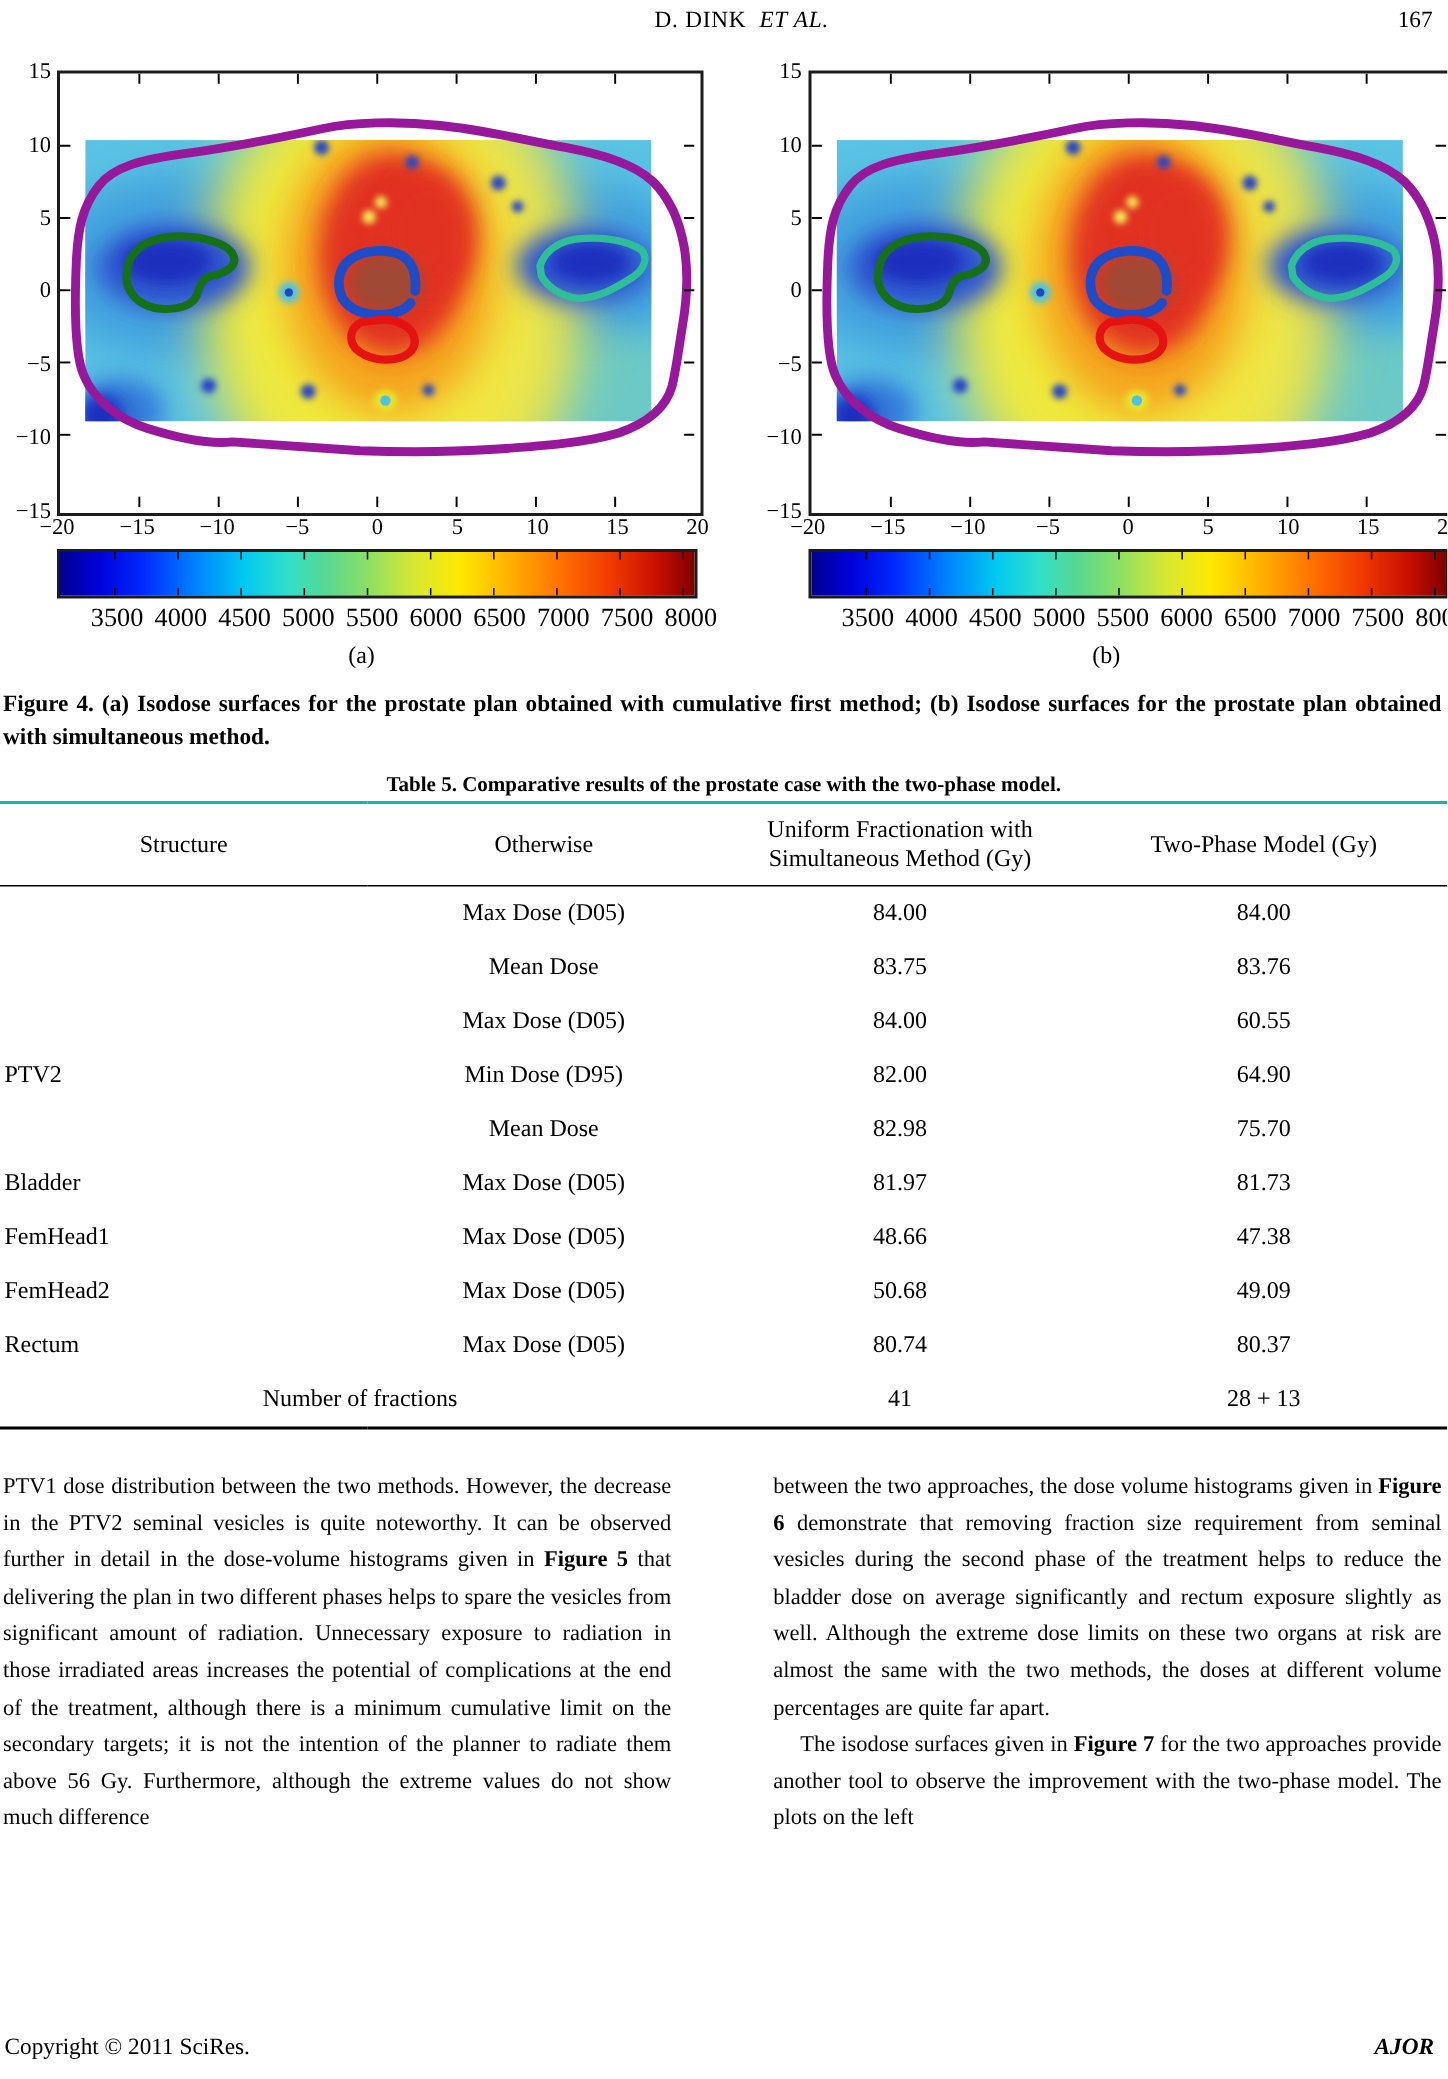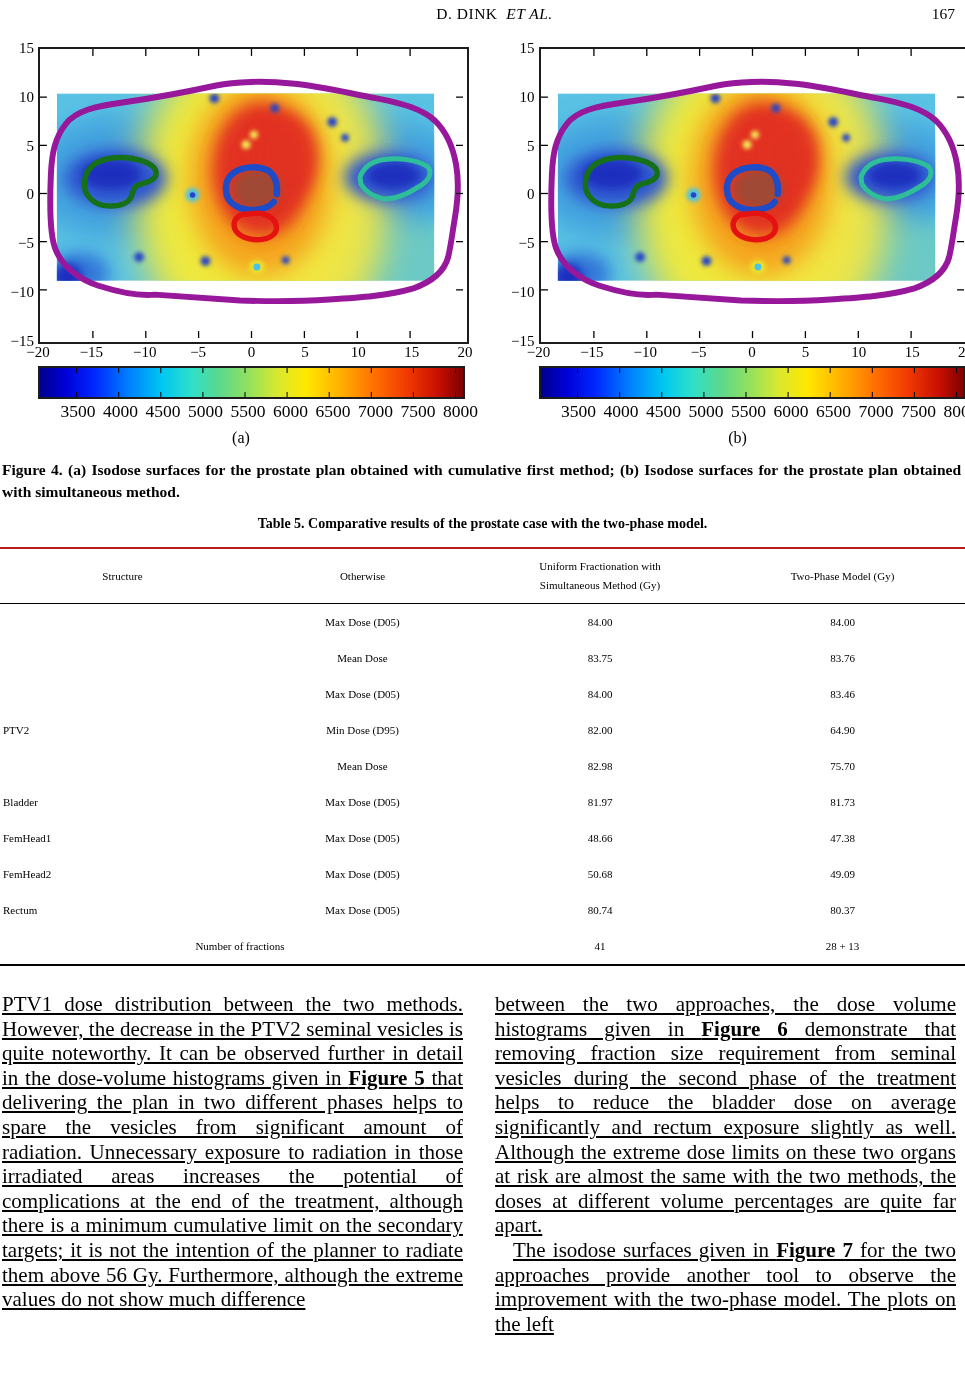--- a/index.html
+++ b/index.html
@@ -28,28 +28,28 @@
         #ffb000 71%,#ff7000 79%,#f03800 87%,#c81000 94%,#7f0000 100%);}
   .panel-b .cbar{left:42px;}
   .cbticklabels{position:absolute;left:53px;top:361px;width:425px;display:flex;
                 justify-content:space-between;font-size:17.5px;}
   .panel-b .cbticklabels{left:57px;}
   .cbticklabels .tick{width:43px;text-align:right;}
   .panel-label{position:absolute;left:0;top:389px;width:482px;text-align:center;font-size:16px;}
   
   .caption{margin:7px 4px 0 2px;font-weight:bold;font-size:15.5px;line-height:21.5px;text-align:justify;}
   .tbl-title{margin-top:14px;text-align:center;font-weight:bold;font-size:14px;}
-  table.results{width:100%;margin-top:15px;border-collapse:collapse;font-size:11px;
-                border-top:2px solid #b91c1c;border-bottom:2px solid #000;}
+  table.results{width:100%;margin-top:2px;border-collapse:collapse;font-size:16px;
+                border-top:2px solid #14b8a6;border-bottom:2px solid #000;}
   table.results thead th{font-weight:normal;height:52px;vertical-align:middle;text-align:center;
                 border-bottom:1.4px solid #000;white-space:pre-line;line-height:19px;}
   table.results td{height:34px;vertical-align:middle;text-align:center;}
   table.results td.c-left{text-align:left;padding-left:3px;}
   
-  .columns{display:flex;gap:32px;margin:26px 4px 0 2px;font-size:21px;line-height:24.6px;text-align:justify;text-decoration:underline;}
+  .columns{display:flex;gap:68px;margin:26px 4px 0 2px;font-size:15px;line-height:24.6px;text-align:justify;}
   .col{width:461px;}
   .col p{margin:0;}
   .col p.indent{text-indent:18px;}
   .col b{font-weight:bold;}
   
   .footer{position:absolute;left:3px;right:9px;bottom:12px;display:flex;
           justify-content:space-between;font-size:15.5px;}
   .journal{font-weight:bold;font-style:italic;}
 </style>
 </head>
@@ -385,21 +385,21 @@
         <tr>
           <td class="c-left"></td>
           <td>Mean Dose</td>
           <td>83.75</td>
           <td>83.76</td>
         </tr>
         <tr>
           <td class="c-left"></td>
           <td>Max Dose (D05)</td>
           <td>84.00</td>
-          <td>83.46</td>
+          <td>60.55</td>
         </tr>
         <tr>
           <td class="c-left">PTV2</td>
           <td>Min Dose (D95)</td>
           <td>82.00</td>
           <td>64.90</td>
         </tr>
         <tr>
           <td class="c-left"></td>
           <td>Mean Dose</td>
@@ -441,13 +441,17 @@
   <div class="columns">
     <div class="col">
       <p><span>PTV1 dose distribution between the two methods. However, the decrease in the PTV2 seminal vesicles is quite noteworthy. It can be observed further in detail in the dose-volume histograms given in </span><b>Figure 5</b><span> that delivering the plan in two different phases helps to spare the vesicles from significant amount of radiation. Unnecessary exposure to radiation in those irradiated areas increases the potential of complications at the end of the treatment, although there is a minimum cumulative limit on the secondary targets; it is not the intention of the planner to radiate them above 56 Gy. Furthermore, although the extreme values do not show much difference</span></p>
     </div>
     <div class="col">
       <p><span>between the two approaches, the dose volume histograms given in </span><b>Figure 6</b><span> demonstrate that removing fraction size requirement from seminal vesicles during the second phase of the treatment helps to reduce the bladder dose on average significantly and rectum exposure slightly as well. Although the extreme dose limits on these two organs at risk are almost the same with the two methods, the doses at different volume percentages are quite far apart.</span></p>
       <p class="indent"><span>The isodose surfaces given in </span><b>Figure 7</b><span> for the two approaches provide another tool to observe the improvement with the two-phase model. The plots on the left</span></p>
     </div>
   </div>
 
+  <div class="footer">
+    <span>Copyright © 2011 SciRes.</span>
+    <span class="journal">AJOR</span>
+  </div>
 </div>
 
 </body></html>

